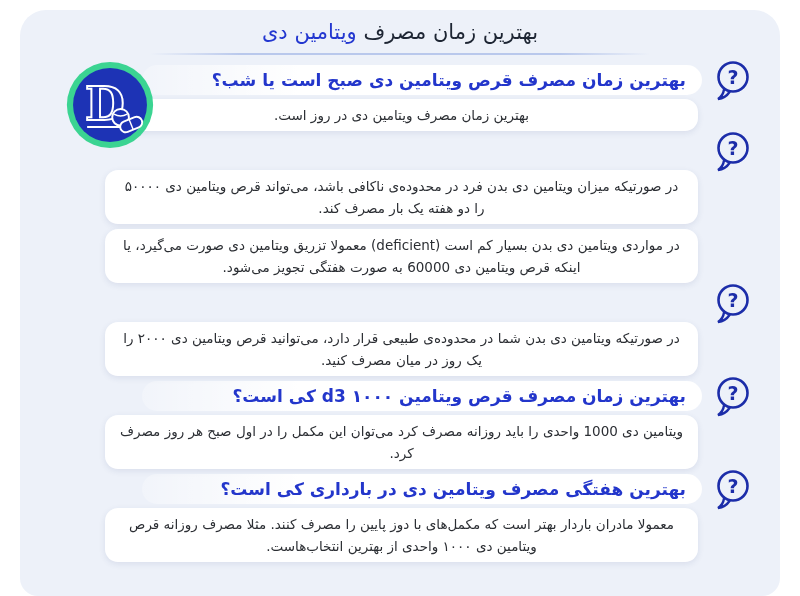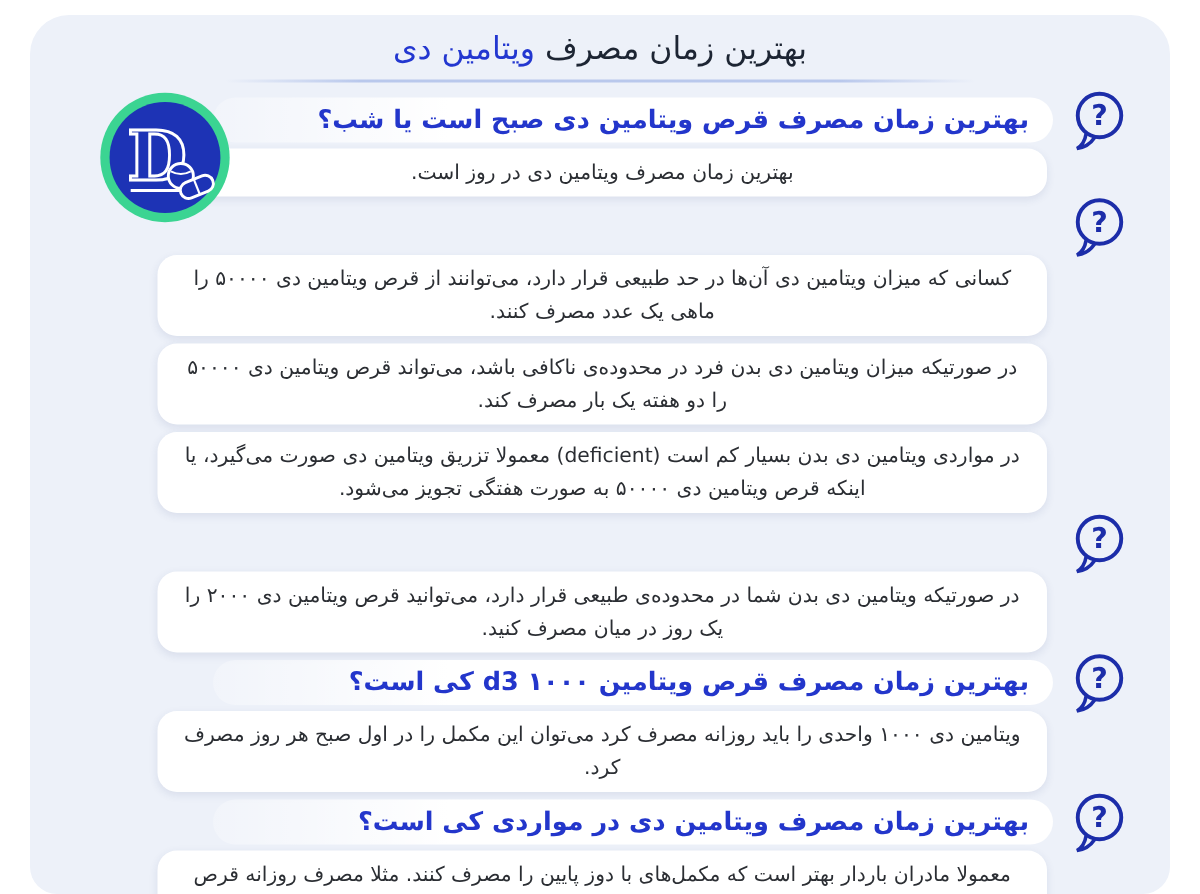--- a/index.html
+++ b/index.html
@@ -87,30 +87,27 @@
     <div class="q-row">
       <span class="q-icon">
         <svg viewBox="0 0 44 44" width="44" height="44">
           <circle cx="23" cy="19" r="14.5" fill="none" stroke="#1c2da9" stroke-width="2.6"></circle>
           <path d="M14 31.5 Q 13 38 8 41 Q 15.5 40 19.5 34" fill="none" stroke="#1c2da9" stroke-width="2.4" stroke-linecap="round"></path>
           <text x="23" y="25.5" text-anchor="middle" font-size="19" font-weight="bold" fill="#1c2da9" font-family="DejaVu Sans, sans-serif">?</text>
         </svg>
       </span>
     </div>
     <div class="answers">
-  <div class="answer-box">
-    <p class="a-text">کسانی که میزان ویتامین دی آن‌ها در حد طبیعی قرار دارد، می‌توانند از قرص ویتامین دی ۵۰۰۰۰ را ماهی یک عدد مصرف کنند.</p>
-  </div>
 
   <div class="answer-box">
     <p class="a-text">در صورتیکه میزان ویتامین دی بدن فرد در محدوده‌ی ناکافی باشد، می‌تواند قرص ویتامین دی ۵۰۰۰۰ را دو هفته یک بار مصرف کند.</p>
   </div>
 
   <div class="answer-box">
-    <p class="a-text">در مواردی ویتامین دی بدن بسیار کم است (deficient) معمولا تزریق ویتامین دی صورت می‌گیرد، یا اینکه قرص ویتامین دی ۵۰۰۰۰ به صورت هفتگی تجویز می‌شود.</p>
+    <p class="a-text">در مواردی ویتامین دی بدن بسیار کم است (deficient) معمولا تزریق ویتامین دی صورت می‌گیرد، یا اینکه قرص ویتامین دی 60000 به صورت هفتگی تجویز می‌شود.</p>
   </div>
 </div>
   </div>
 
   <div class="faq-item">
     <div class="q-row">
       <span class="q-icon">
         <svg viewBox="0 0 44 44" width="44" height="44">
           <circle cx="23" cy="19" r="14.5" fill="none" stroke="#1c2da9" stroke-width="2.6"></circle>
           <path d="M14 31.5 Q 13 38 8 41 Q 15.5 40 19.5 34" fill="none" stroke="#1c2da9" stroke-width="2.4" stroke-linecap="round"></path>
@@ -133,36 +130,36 @@
           <path d="M14 31.5 Q 13 38 8 41 Q 15.5 40 19.5 34" fill="none" stroke="#1c2da9" stroke-width="2.4" stroke-linecap="round"></path>
           <text x="23" y="25.5" text-anchor="middle" font-size="19" font-weight="bold" fill="#1c2da9" font-family="DejaVu Sans, sans-serif">?</text>
         </svg>
       </span>
       <div class="q-pill">
         <span class="q-text">بهترین زمان مصرف قرص ویتامین ۱۰۰۰ d3 کی است؟</span>
       </div>
     </div>
     <div class="answers">
   <div class="answer-box">
-    <p class="a-text">ویتامین دی ۱۰۰۰ واحدی را باید روزانه مصرف کرد می‌توان این مکمل را در اول صبح هر روز مصرف کرد.</p>
+    <p class="a-text">ویتامین دی 1000 واحدی را باید روزانه مصرف کرد می‌توان این مکمل را در اول صبح هر روز مصرف کرد.</p>
   </div>
 </div>
   </div>
 
   <div class="faq-item">
     <div class="q-row">
       <span class="q-icon">
         <svg viewBox="0 0 44 44" width="44" height="44">
           <circle cx="23" cy="19" r="14.5" fill="none" stroke="#1c2da9" stroke-width="2.6"></circle>
           <path d="M14 31.5 Q 13 38 8 41 Q 15.5 40 19.5 34" fill="none" stroke="#1c2da9" stroke-width="2.4" stroke-linecap="round"></path>
           <text x="23" y="25.5" text-anchor="middle" font-size="19" font-weight="bold" fill="#1c2da9" font-family="DejaVu Sans, sans-serif">?</text>
         </svg>
       </span>
       <div class="q-pill">
-        <span class="q-text">بهترین زمان مصرف ویتامین دی در مواردی کی است؟</span>
+        <span class="q-text">بهترین هفتگی مصرف ویتامین دی در بارداری کی است؟</span>
       </div>
     </div>
     <div class="answers">
   <div class="answer-box">
     <p class="a-text">معمولا مادران باردار بهتر است که مکمل‌های با دوز پایین را مصرف کنند. مثلا مصرف روزانه قرص ویتامین دی ۱۰۰۰ واحدی از بهترین انتخاب‌هاست.</p>
   </div>
 </div>
   </div>
 </div>
 

